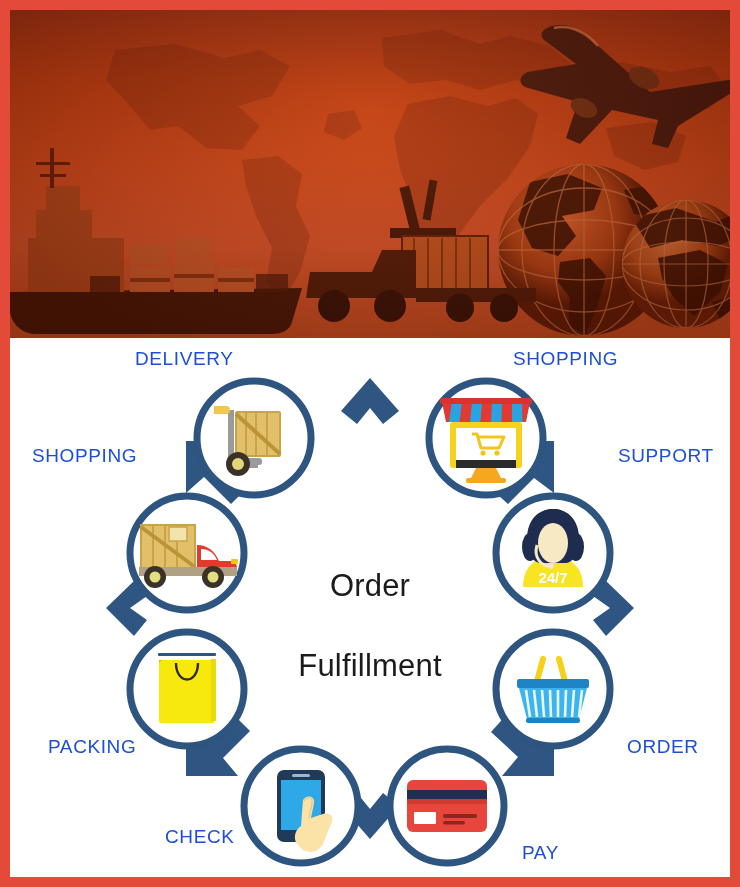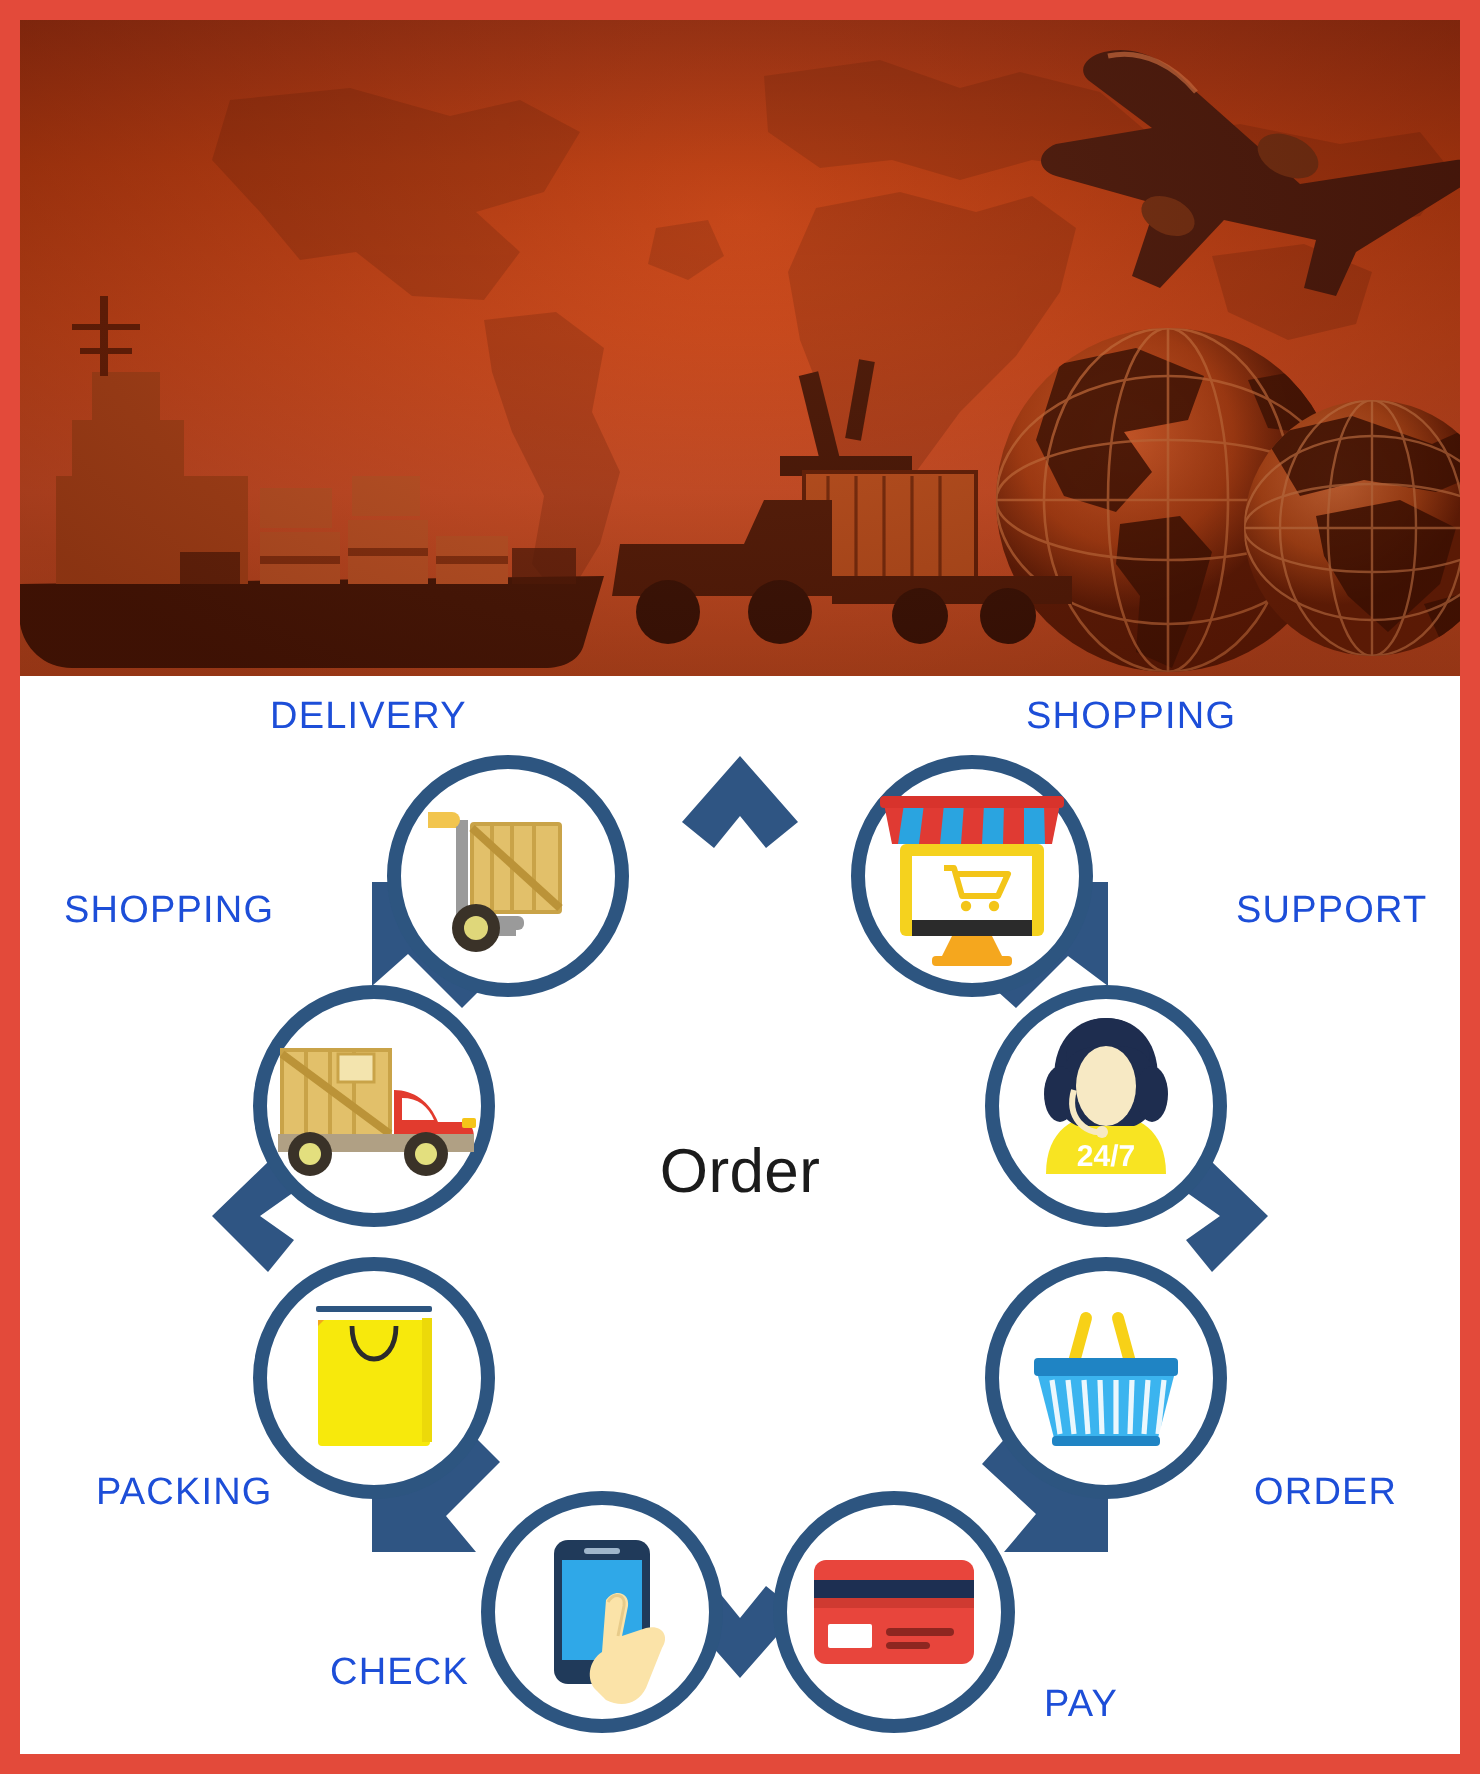--- a/index.html
+++ b/index.html
@@ -381,20 +381,21 @@
         <circle cx="-32" cy="24" r="11" fill="#3a3228"></circle>
         <circle cx="-32" cy="24" r="5.5" fill="#e3df7e"></circle>
         <circle cx="26" cy="24" r="11" fill="#3a3228"></circle>
         <circle cx="26" cy="24" r="5.5" fill="#e3df7e"></circle>
         <rect x="44" y="6" width="7" height="5" fill="#f5c518" rx="1"></rect>
       </g>
     </svg>
 
     <div class="center-title">
       <div>Order</div>
+      <div>Fulfillment</div>
     </div>
 
     <div class="node-label lbl-delivery">DELIVERY</div>
     <div class="node-label lbl-shopping">SHOPPING</div>
     <div class="node-label lbl-shipping">SHOPPING</div>
     <div class="node-label lbl-support">SUPPORT</div>
     <div class="node-label lbl-packing">PACKING</div>
     <div class="node-label lbl-order">ORDER</div>
     <div class="node-label lbl-check">CHECK</div>
     <div class="node-label lbl-pay">PAY</div>

